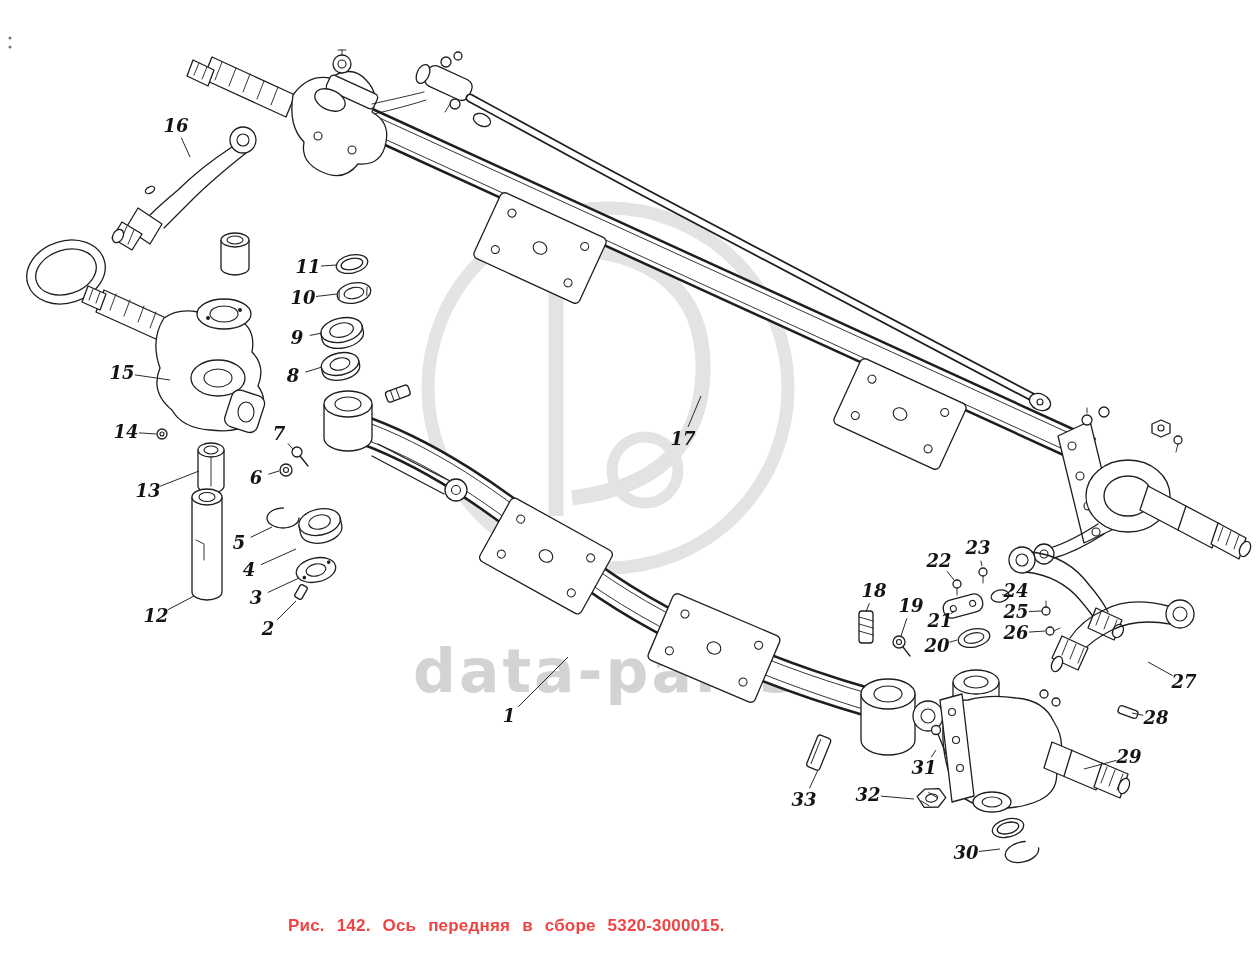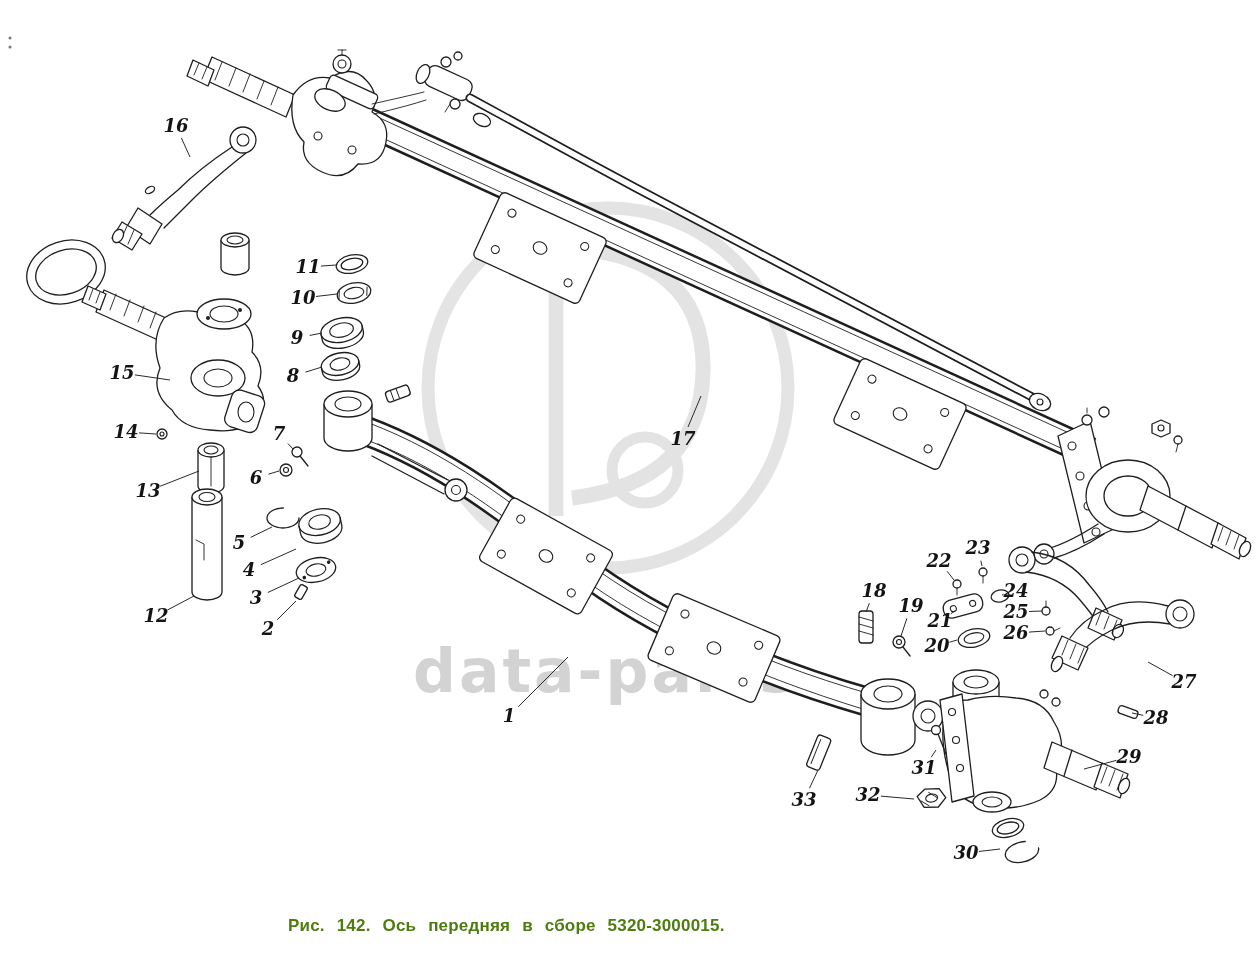--- a/index.html
+++ b/index.html
@@ -18,21 +18,21 @@
   .dot  { fill:var(--line); }
   .thick  { fill:none; stroke:var(--line); stroke-width:30; stroke-linecap:butt; }
   .thickw { fill:none; stroke:#ffffff;   stroke-width:25; stroke-linecap:butt; }
   .rod  { fill:none; stroke:var(--line); stroke-width:9;   stroke-linecap:round; }
   .rodw { fill:none; stroke:#ffffff;     stroke-width:5.5; stroke-linecap:round; }
   .callout { font:italic 600 18px "DejaVu Serif", serif; fill:#141414; }
   .leader  { stroke:#2a2a2a; stroke-width:1; }
   .wm-text { font:600 60px "DejaVu Sans", sans-serif; fill:var(--watermark); opacity:0.8; letter-spacing:3px; }
   .caption {
     position:absolute; left:288px; top:916px;
-    font:bold 17px "Liberation Sans", sans-serif; color:#4d7c0f;
+    font:bold 17px "Liberation Sans", sans-serif; color:#ef4444;
     word-spacing:7px; letter-spacing:0.2px;
   }
 </style>
 </head>
 <body>
 
 <div class="stage">
 <svg id="diagram" width="1259" height="971" viewBox="0 0 1259 971" xmlns="http://www.w3.org/2000/svg">
 
   <g opacity="0.6">

